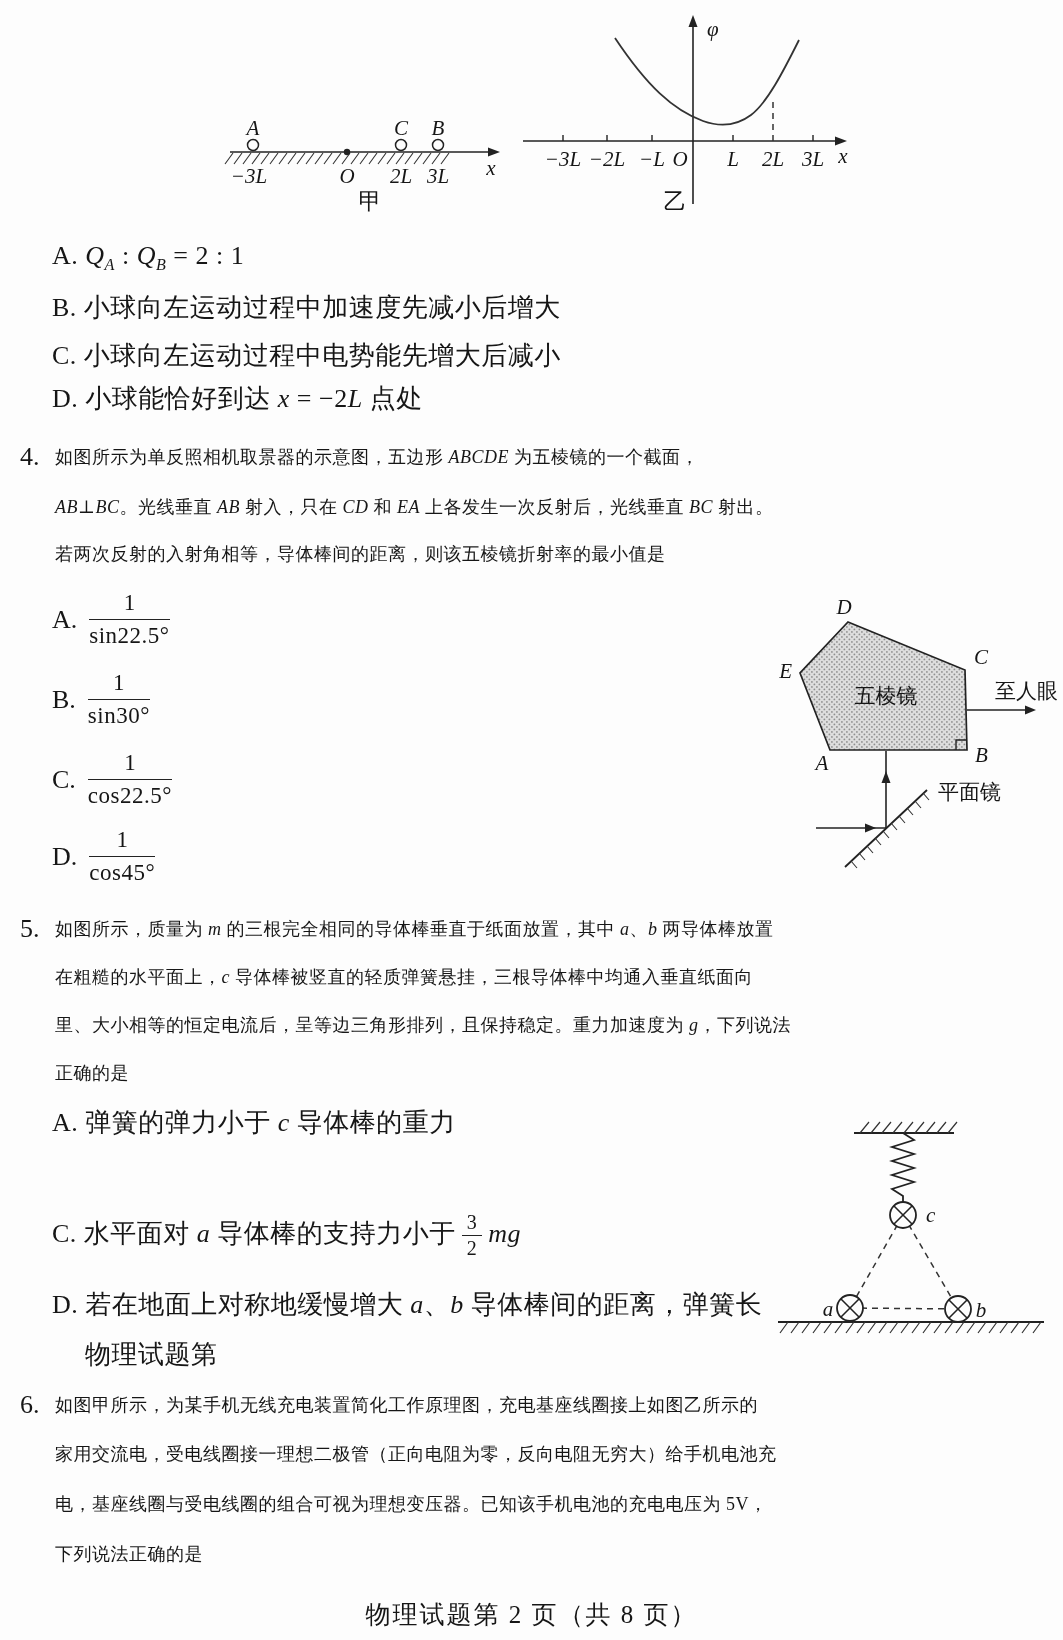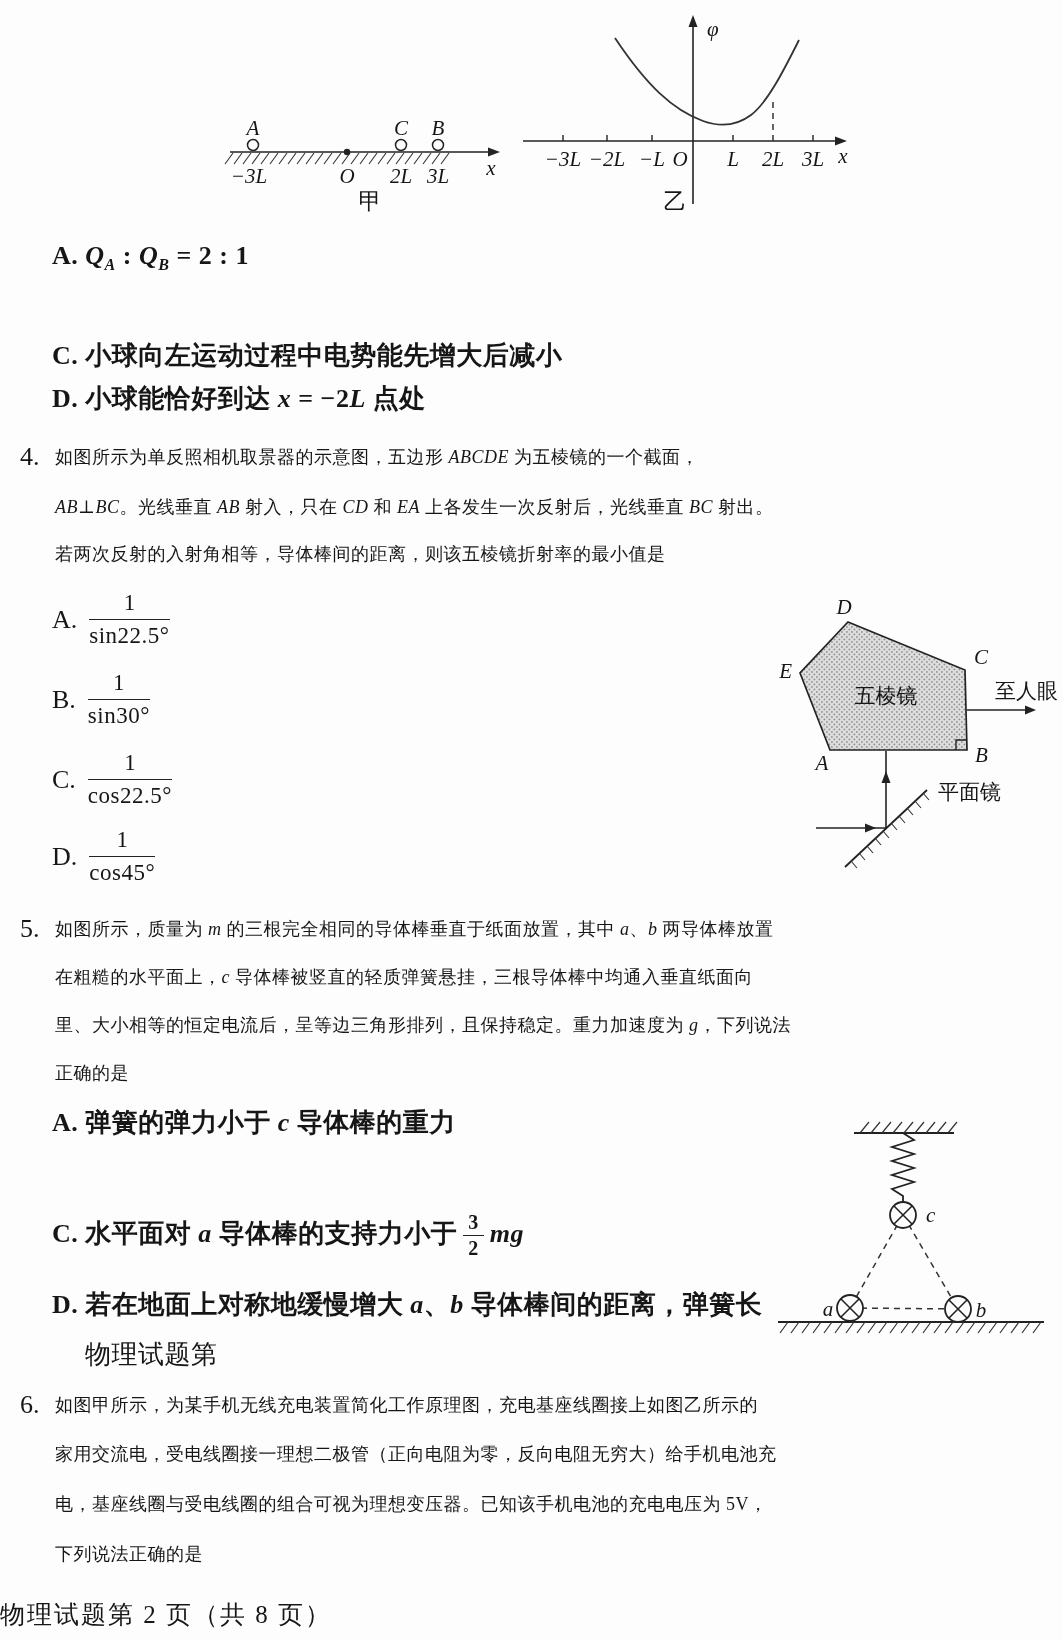--- a/index.html
+++ b/index.html
@@ -3,33 +3,33 @@
 <meta charset="utf-8">
 <style>
   html,body { margin:0; padding:0; background:#e8e8e8; }
   .page {
     position:relative; width:1063px; height:1640px; margin:0 auto;
     background:#fdfdfd; color:#161616; overflow:hidden;
     font-family:"Liberation Serif","DejaVu Serif",serif;
   }
   .tline { position:absolute; left:55px; white-space:nowrap; font-size:18px; letter-spacing:0.5px; line-height:34px; }
   .qnum  { position:absolute; left:20px; font-size:26px; line-height:34px; }
-  .opt   { position:absolute; left:52px; white-space:nowrap; font-size:26px; letter-spacing:0.5px; line-height:34px;font-weight:bold; }
+  .opt   { position:absolute; left:52px; white-space:nowrap; font-size:26px; letter-spacing:0.5px; line-height:34px; }
   .optcont { position:absolute; left:85px; white-space:nowrap; font-size:26px; letter-spacing:0.5px; line-height:34px; }
   .fracopt { position:absolute; left:52px; display:flex; align-items:center; font-size:26px; }
   .fracopt .flabel { margin-right:12px; }
   .frac { display:inline-block; text-align:center; font-size:23px; line-height:1.15; vertical-align:middle; }
   .frac .num { display:block; border-bottom:1.6px solid #222; padding:0 9px 3px; }
   .frac .den { display:block; padding-top:3px; letter-spacing:0.5px; }
   .frac.inline { font-size:20px; margin:0 6px; transform:translateY(-1px); }
   .frac.inline .num { padding:0 5px 1px; }
   .frac.inline .den { padding-top:1px; }
   i { font-style:italic; }
   sub { font-size:0.62em; }
-  .footer { position:absolute; left:0; right:0; top:1598px; font-size:25px; letter-spacing:2px; }
+  .footer { position:absolute; left:0; right:0; top:1598px; text-align:center; font-size:25px; letter-spacing:2px; }
   svg { position:absolute; overflow:visible; }
   svg text { font-family:"Liberation Serif","DejaVu Serif",serif; fill:#161616; }
   .mathlab { font-style:italic; font-size:21px; }
   .cjklab  { font-size:21px; }
   .caplab  { font-size:23px; }
 </style>
 </head>
 <body>
 
 <div class="page">
@@ -67,20 +67,21 @@
     <text x="147" y="158" text-anchor="middle" class="mathlab">−L</text>
     <text x="175" y="158" text-anchor="middle" class="mathlab">O</text>
     <text x="228" y="158" text-anchor="middle" class="mathlab">L</text>
     <text x="268" y="158" text-anchor="middle" class="mathlab">2L</text>
     <text x="308" y="158" text-anchor="middle" class="mathlab">3L</text>
     <text x="338" y="155" text-anchor="middle" class="mathlab">x</text>
     <text x="170" y="201" text-anchor="middle" class="caplab">乙</text>
   </svg>
 
   <div class="opt" style="top:239px">A. <i>Q</i><sub><i>A</i></sub> : <i>Q</i><sub><i>B</i></sub> = 2 : 1</div>
+  <div class="opt" style="top:291px">B. 小球向左运动过程中加速度先减小后增大</div>
   <div class="opt" style="top:339px">C. 小球向左运动过程中电势能先增大后减小</div>
   <div class="opt" style="top:382px">D. 小球能恰好到达 <i>x</i> = −2<i>L</i> 点处</div>
 
   <div class="qnum" style="top:440px">4.</div>
   <div class="tline" style="top:440px">如图所示为单反照相机取景器的示意图，五边形 <i>ABCDE</i> 为五棱镜的一个截面，</div>
   <div class="tline" style="top:490px"><i>AB</i>⊥<i>BC</i>。光线垂直 <i>AB</i> 射入，只在 <i>CD</i> 和 <i>EA</i> 上各发生一次反射后，光线垂直 <i>BC</i> 射出。</div>
   <div class="tline" style="top:537px">若两次反射的入射角相等，导体棒间的距离，则该五棱镜折射率的最小值是</div>
 
   <div class="fracopt" style="top:590px">
     <span class="flabel">A.</span>

